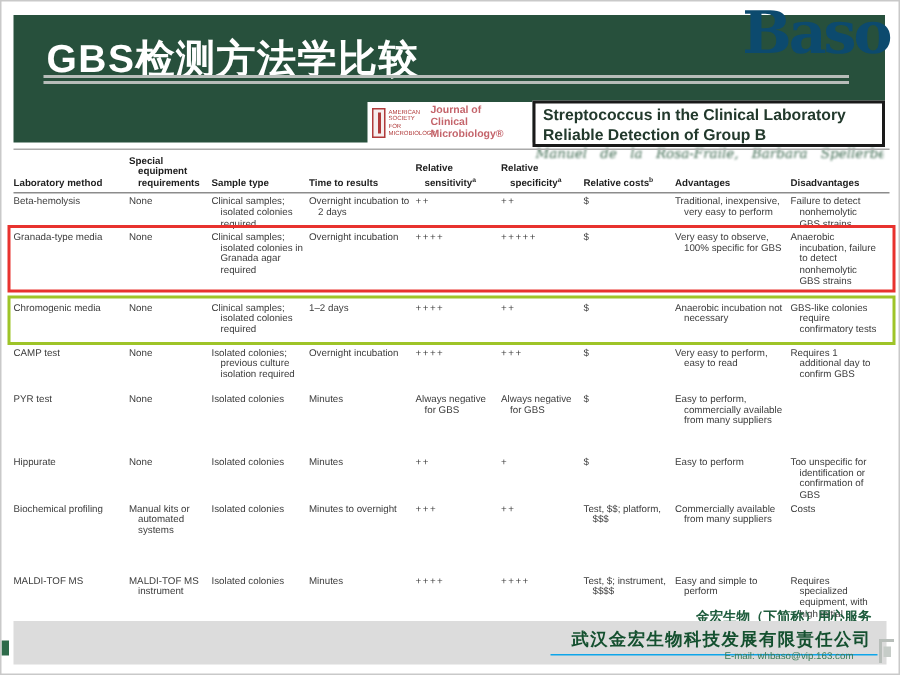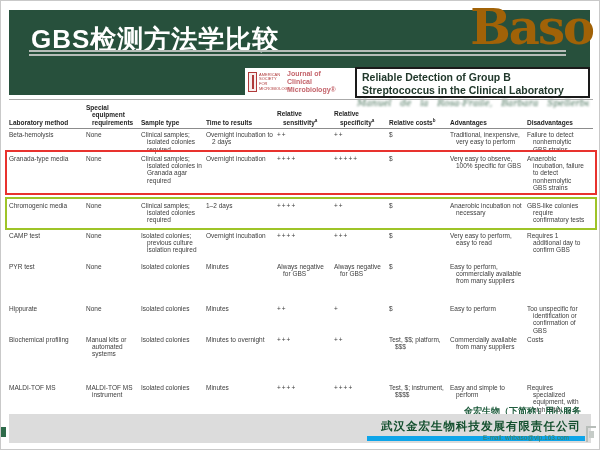--- a/index.html
+++ b/index.html
@@ -22,22 +22,22 @@
          border:1px solid #c9c9c9;overflow:hidden;}
 
   
   .banner{position:absolute;left:8px;top:9px;width:581px;height:85px;
           background:var(--banner-green);}
   .slide-title{position:absolute;left:22px;top:12px;color:#ffffff;
                font-size:26px;font-weight:bold;letter-spacing:1px;}
   .title-underline{position:absolute;left:28px;top:49px;width:537px;height:6px;
                    border-top:2px solid var(--rule-gray);
                    border-bottom:2px solid var(--rule-gray);z-index:4;}
-  .baso{position:absolute;right:6px;top:2px;color:#a16207;z-index:3;
-        font-family:"DejaVu Serif",serif;font-size:48px;font-weight:600;
+  .baso{position:absolute;right:6px;top:2px;color:#0c4a6e;z-index:3;
+        font-family:"DejaVu Serif",serif;font-size:39px;font-weight:600;
         letter-spacing:-2px;line-height:1;}
 
   
   .journal-box{position:absolute;left:244px;top:67px;width:110px;height:28px;
                background:#ffffff;display:flex;align-items:center;gap:2px;
                padding:2px 3px;z-index:5;}
   .asm-crest{width:9px;height:20px;background:#f6eeee;border:1px solid var(--journal-red);
              position:relative;flex:none;}
   .asm-crest::before{content:"";position:absolute;left:3px;top:2px;width:2px;height:14px;
              background:var(--journal-red);}
@@ -80,21 +80,21 @@
   .hl-green::after{border:2px solid var(--lime-accent);}
 
   
   .footer-bar{position:absolute;left:8px;top:413px;width:582px;height:29px;
               background:var(--footer-bar);}
   .slogan{position:absolute;right:18px;top:404px;height:9px;overflow:hidden;
           font-size:9px;font-weight:bold;color:#1f5c3d;filter:blur(0.4px);
           white-space:nowrap;margin-left:44px;}
   .company{position:absolute;right:14px;top:418px;font-size:11.5px;font-weight:bold;
            color:var(--company-green);letter-spacing:1px;padding:0 4px 2px 14px;
-           border-bottom:5px solid #0ea5e9;}
+           border-bottom:1px solid #0ea5e9;}
   .email{position:absolute;right:30px;top:433px;font-size:6.5px;
          color:var(--email-green);}
   .corner-icon{position:absolute;right:3px;top:425px;width:10px;height:16px;
          border-left:2px solid #b8beba;border-top:2px solid #b8beba;}
   .corner-icon::after{content:"";position:absolute;left:1px;top:3px;width:5px;height:7px;
          background:#c6ccc8;}
   .edge-mark{position:absolute;left:0;top:426px;width:5px;height:10px;background:#2e6b4a;}
 </style>
 </head>
 <body>
@@ -114,22 +114,22 @@
       <div>SOCIETY FOR</div>
       <div>MICROBIOLOGY</div>
     </div>
     <div class="jname">
       <div>Journal of</div>
       <div>Clinical Microbiology®</div>
     </div>
   </div>
 
   <div class="title-box">
+    <div>Streptococcus in the Clinical Laboratory</div>
     <div>Reliable Detection of Group B</div>
-    <div>Streptococcus in the Clinical Laboratory</div>
   </div>
   <div class="authors">Manuel de la Rosa-Fraile, Barbara Spellerberg</div>
 
   <div class="gbs-table" id="gbs-table">
       <div class="trow">
         <div class="tcell th">Laboratory method</div>
         <div class="tcell th">Special equipment requirements</div>
         <div class="tcell th">Sample type</div>
         <div class="tcell th">Time to results</div>
         <div class="tcell th">Relative sensitivity<sup>a</sup></div>

